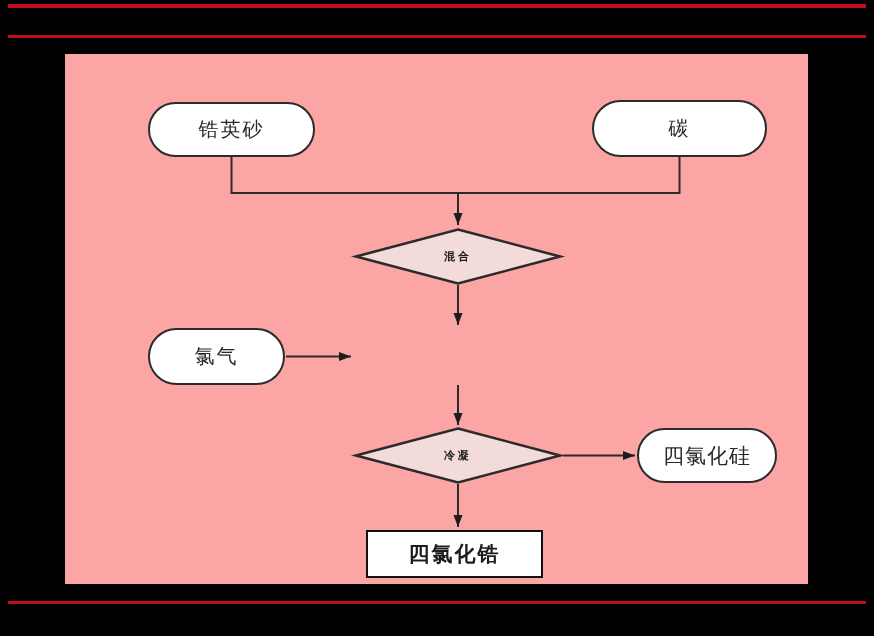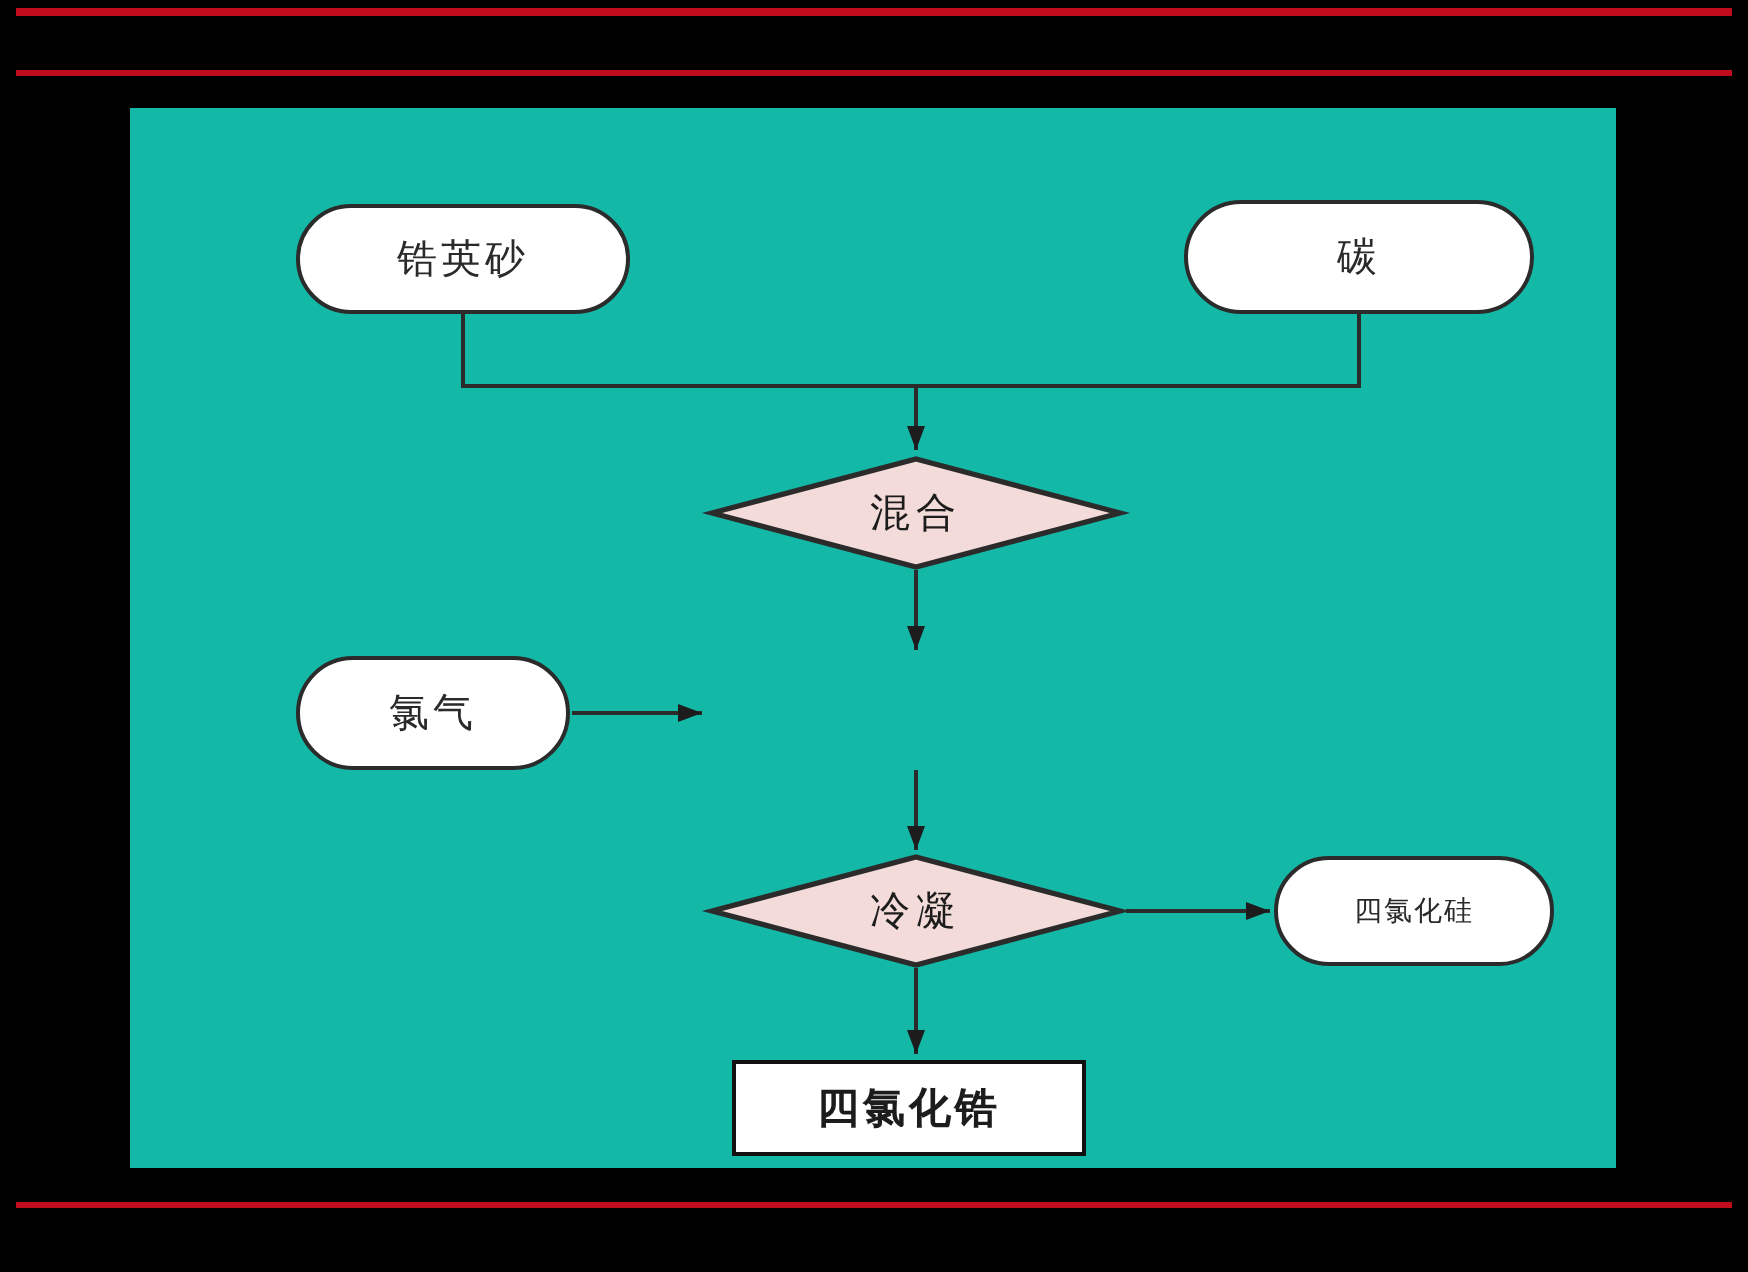--- a/index.html
+++ b/index.html
@@ -23,21 +23,21 @@
   .red-rule.r1 { top: 4px;   height: 4px; }
   .red-rule.r2 { top: 35px;  height: 3px; }
   .red-rule.r3 { top: 601px; height: 3px; }
 
   .panel {
     position: absolute;
     left: 65px;
     top: 54px;
     width: 743px;
     height: 530px;
-    background: #14b8a6;
+    background: #fca5a5;
   }
 
   .connectors {
     position: absolute;
     inset: 0;
     width: 100%;
     height: 100%;
   }
 
   .node {
@@ -48,34 +48,34 @@
     color: #2a2a2a;
   }
 
   .stadium {
     background: #fff;
     border: 2px solid #2b2b2b;
     border-radius: 30px;
     font-size: 20px;
     letter-spacing: 2px;
   }
-  .stadium.big-label { font-size: 14px; letter-spacing: 1px; }
+  .stadium.big-label { font-size: 21px; letter-spacing: 1px; }
 
   .diamond { background: transparent; }
   .diamond svg {
     position: absolute;
     inset: 0;
     width: 100%;
     height: 100%;
     overflow: visible;
   }
   .diamond .label {
     position: relative;
-    font-size: 20px;
-    font-weight: normal;
+    font-size: 11px;
+    font-weight: bold;
     letter-spacing: 3px;
     color: #1c1c1c;
   }
 
   .rect {
     background: #fff;
     border: 2.5px solid #111;
     font-size: 21px;
     font-weight: bold;
     letter-spacing: 2px;

